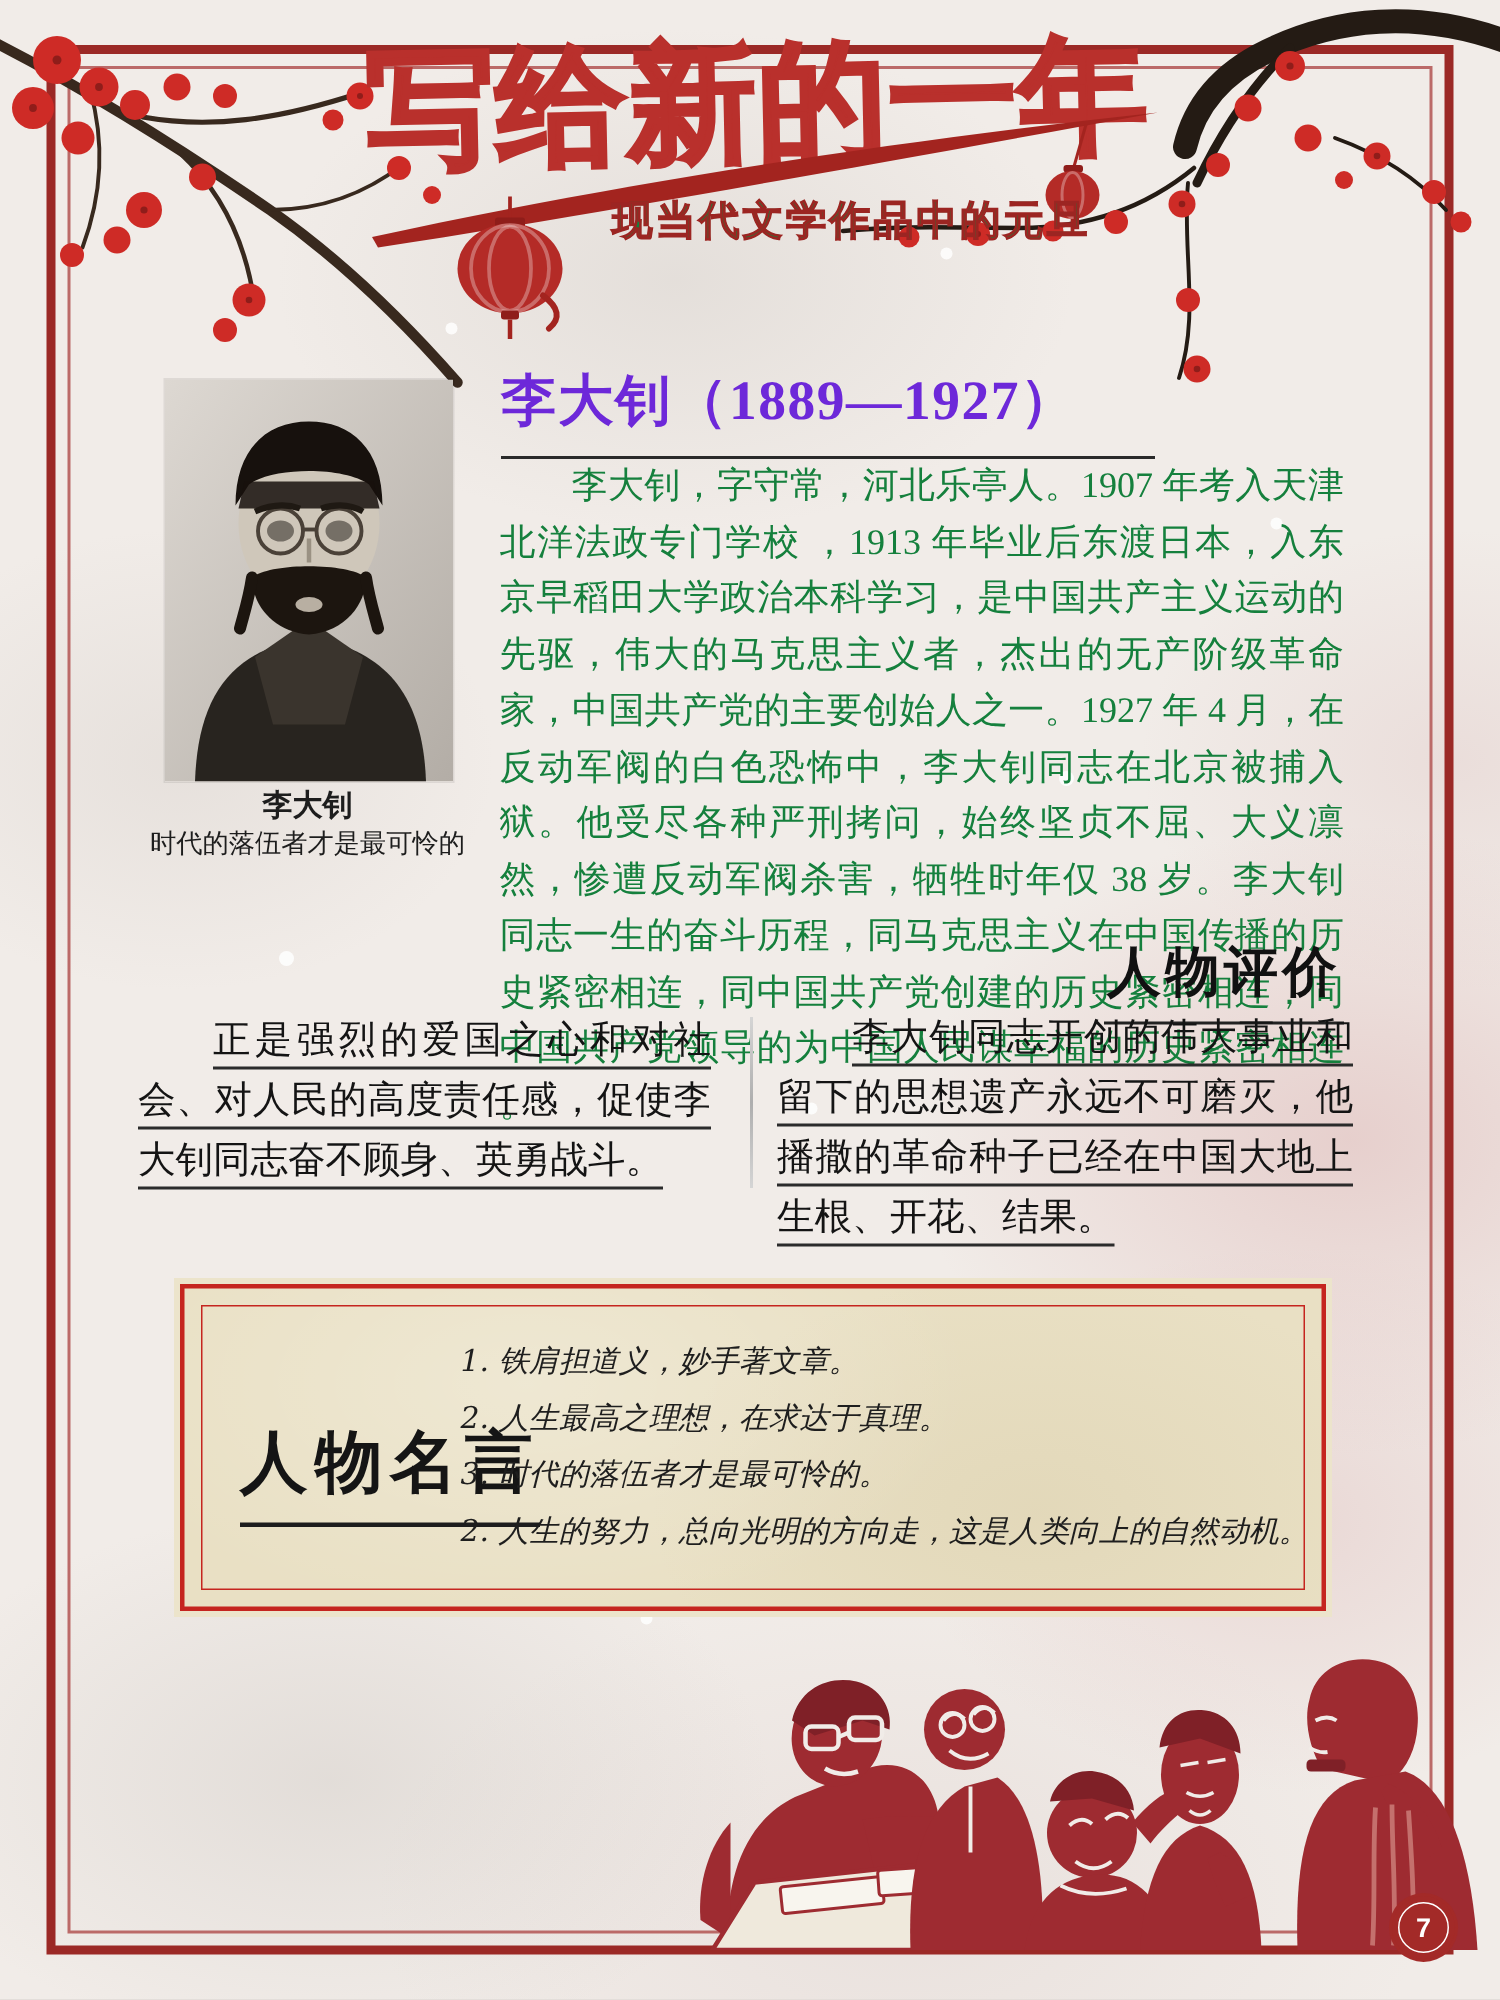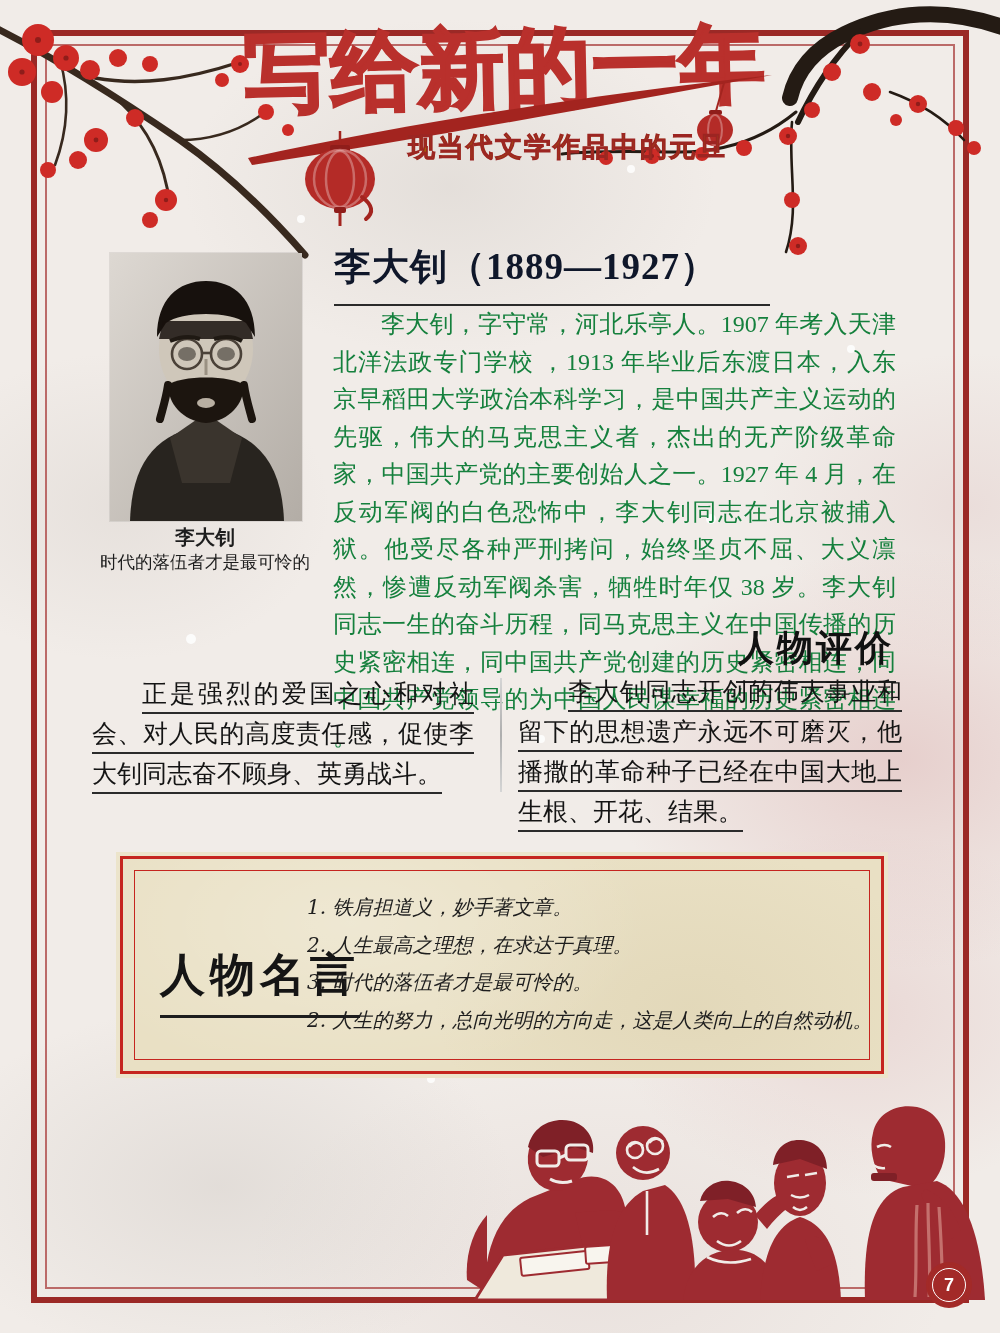--- a/index.html
+++ b/index.html
@@ -36,32 +36,32 @@
   
   .title{
     position:absolute;left:240px;top:26px;width:530px;z-index:5;text-align:center;
     font-size:86px;line-height:1;font-weight:900;color:#b9302c;letter-spacing:1px;
     -webkit-text-stroke:2.5px #b9302c;transform:rotate(-1.2deg);
     font-family:"Liberation Serif",serif;white-space:nowrap;
   }
   .swoosh{position:absolute;left:240px;top:55px;z-index:5;}
   .subtitle{
     position:absolute;left:408px;top:129px;z-index:6;
-    font-size:27px;font-weight:800;color:#a16207;letter-spacing:2px;white-space:nowrap;
+    font-size:27px;font-weight:800;color:#15803d;letter-spacing:2px;white-space:nowrap;
     -webkit-text-stroke:.8px #9c2522;font-family:"Liberation Sans",sans-serif;text-align:right;
   }
   
   .photo{position:absolute;left:110px;top:253px;z-index:5;box-shadow:0 0 0 1px rgba(0,0,0,.08);}
   .photo-caption{position:absolute;left:60px;top:524px;width:290px;text-align:center;z-index:5;
     font-family:"Liberation Sans",sans-serif;color:#1d1d1d;}
   .photo-caption .name{font-size:20px;line-height:26px;font-weight:bold;}
   .photo-caption .role{font-size:17.5px;line-height:24px;}
   
   .name-heading{position:absolute;left:334px;top:242px;z-index:5;
-    font-size:37px;font-weight:700;color:#0f172a;letter-spacing:1px;
+    font-size:37px;font-weight:700;color:#6d28d9;letter-spacing:1px;
     border-bottom:2px solid #2a2a2a;padding:0 52px 12px 0;white-space:nowrap;}
   .bio{position:absolute;left:333px;top:306px;width:563px;z-index:5;
     font-size:24px;line-height:37.5px;text-align:justify;text-indent:2em;color:#15803d;}
   
   .eval-heading{position:absolute;left:520px;top:624px;width:376px;text-align:right;z-index:5;font-family:Liberation Mono, monospace;}
   .eval-heading span{display:inline-block;font-size:36px;font-weight:700;color:#111;
     letter-spacing:3px;border-bottom:2.5px solid #222;padding:0 2px 8px 2px;}
   .eval-left{position:absolute;left:92px;top:674px;width:382px;z-index:5;}
   .eval-right{position:absolute;left:518px;top:672px;width:384px;z-index:5;}
   .eval-text{font-size:25px;line-height:40px;color:#141414;text-indent:2em;text-align:justify;

